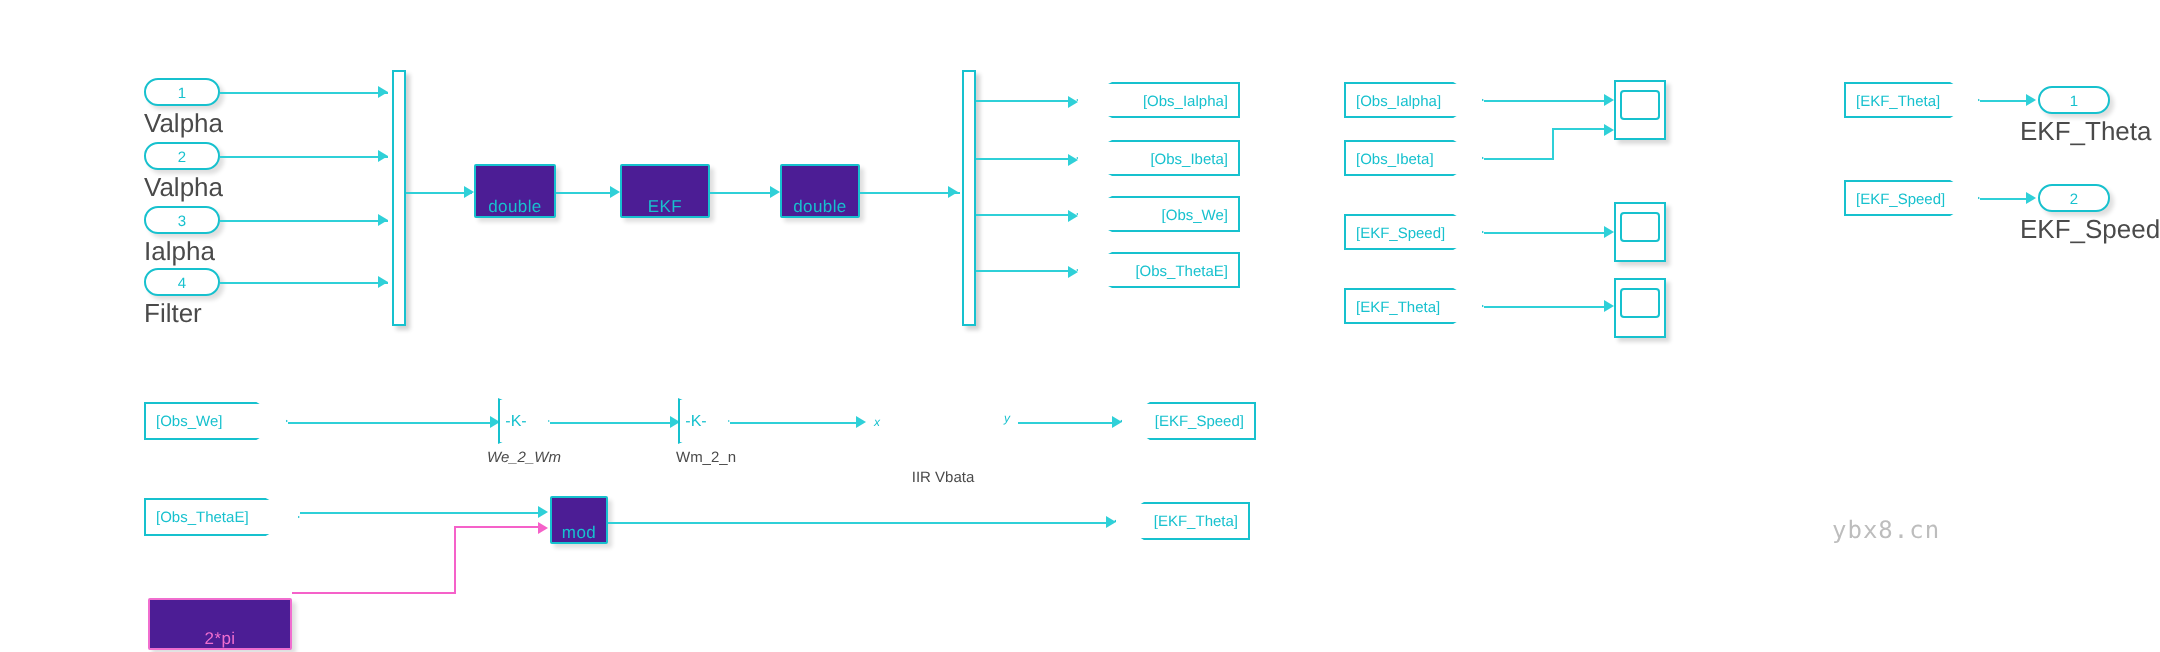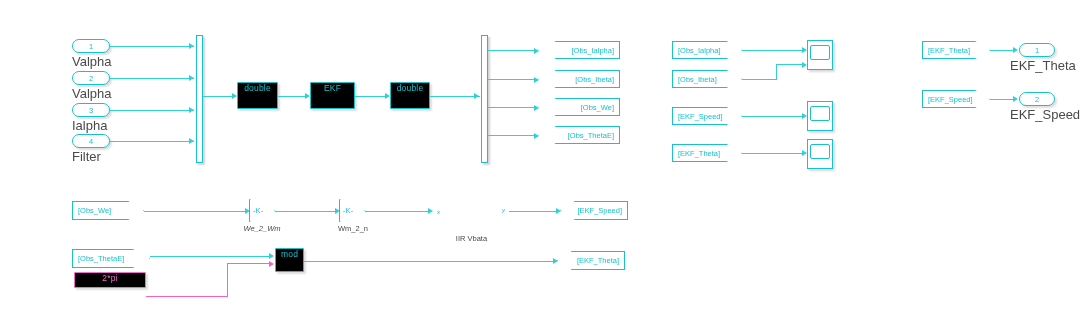--- a/index.html
+++ b/index.html
@@ -9,23 +9,23 @@
     font-family:"Liberation Sans", sans-serif;
     overflow:hidden;
     position:relative;
   }
   #canvas{position:absolute;left:0;top:0;width:1080px;height:326px;}
   .blk{position:absolute;box-sizing:border-box;}
 
   
   .sl-rect{
     border:1.3px solid #17c1ce;
-    background:#000000;
+    background:#4c1d95;
     border-radius:1px;
-    display:flex;align-items:flex-start;justify-content:center;
+    display:flex;align-items:flex-end;justify-content:center;
     color:#17c1ce;
     font-size:8.5px;
     letter-spacing:.2px;
     box-shadow:2px 2px 2px rgba(0,0,0,.13);
   }
   .sl-rect.mag{border-color:#f06ecf;color:#f06ecf;}
 
   
   .sl-port{
     border:1.3px solid #17c1ce;
@@ -316,34 +316,35 @@
   <div class="blk sl-goto" style="left:560px;top:201px;width:68px;height:19px;">
     <span>[EKF_Speed]</span>
   </div>
 
   <div class="blk sl-from" style="left:72px;top:249px;width:78px;height:19px;">
     <span>[Obs_ThetaE]</span>
   </div>
   <div class="w wh" style="left:150px;top:255.5px;width:122px;"></div>
   <div class="ah" style="left:269px;top:253px;"></div>
 
-  <div class="blk sl-rect mag" style="left:74px;top:272px;width:72px;height:16px;">
+  <div class="blk sl-rect mag" style="left:74px;top:299px;width:72px;height:26px;">
     <span>2*pi</span>
   </div>
   <div class="w wh mag" style="left:146px;top:295.5px;width:82px;"></div>
   <div class="w wv mag" style="left:227px;top:263px;height:33px;"></div>
   <div class="w wh mag" style="left:227px;top:263px;width:45px;"></div>
   <div class="ah mag" style="left:269px;top:260.5px;"></div>
 
   <div class="blk sl-rect" style="left:275px;top:248px;width:29px;height:24px;">
     <span>mod</span>
   </div>
 
   <div class="w wh" style="left:304px;top:260.5px;width:252px;"></div>
   <div class="ah" style="left:553px;top:258px;"></div>
   <div class="blk sl-goto" style="left:557px;top:251px;width:68px;height:19px;">
     <span>[EKF_Theta]</span>
   </div>
 
   <div id="watermark" style="left:872px;top:262px;">
+    <div id="wm-url">ybx8.cn</div>
   </div>
 
 </div>
 
 </body></html>

